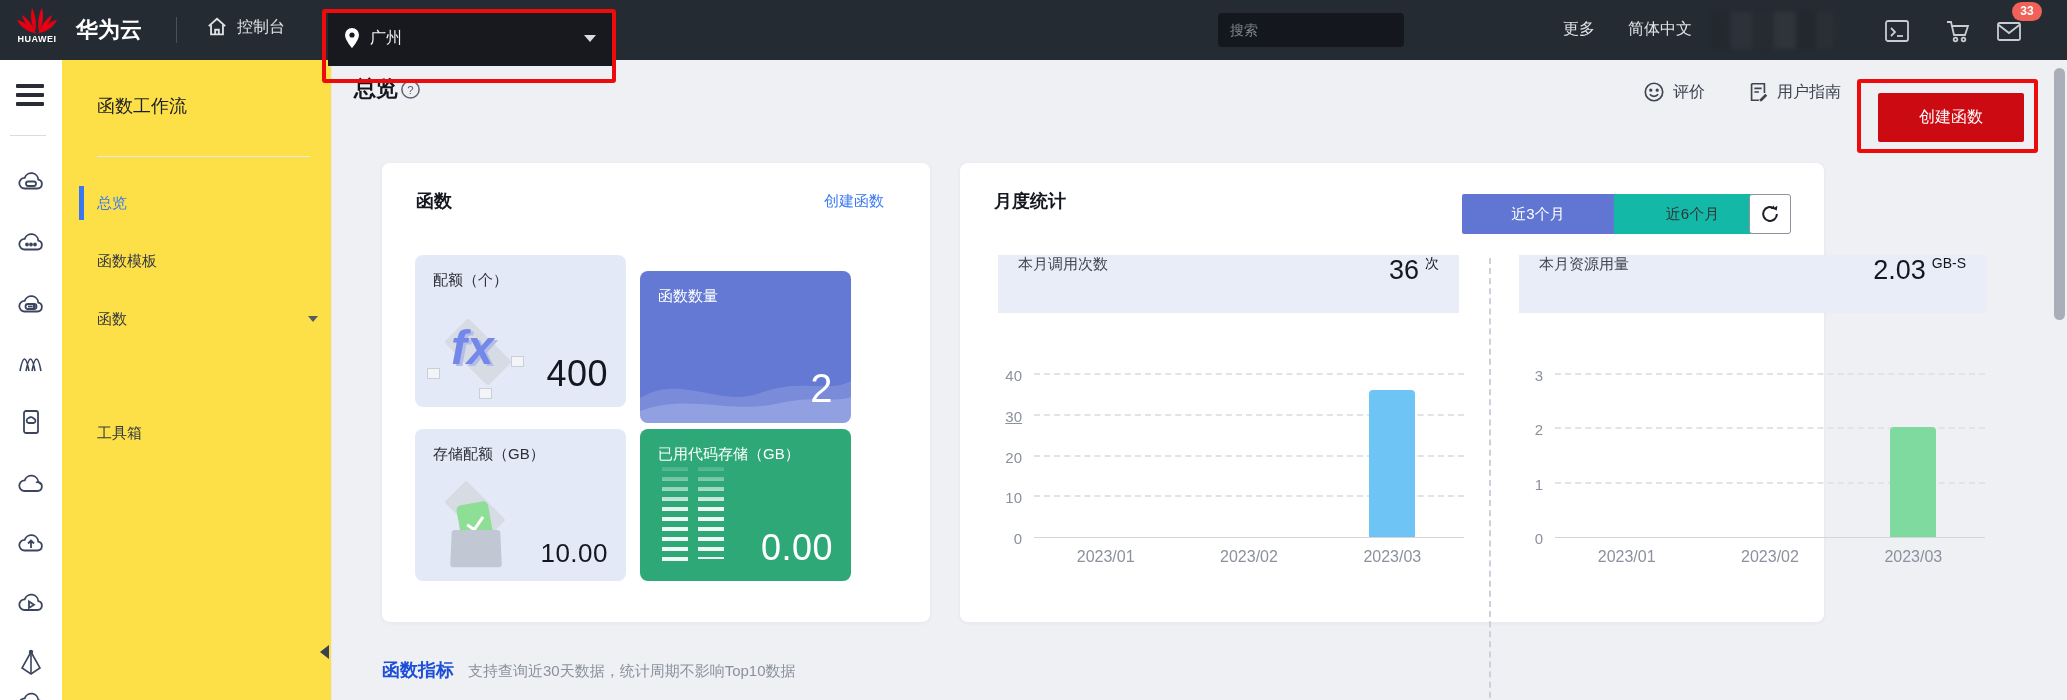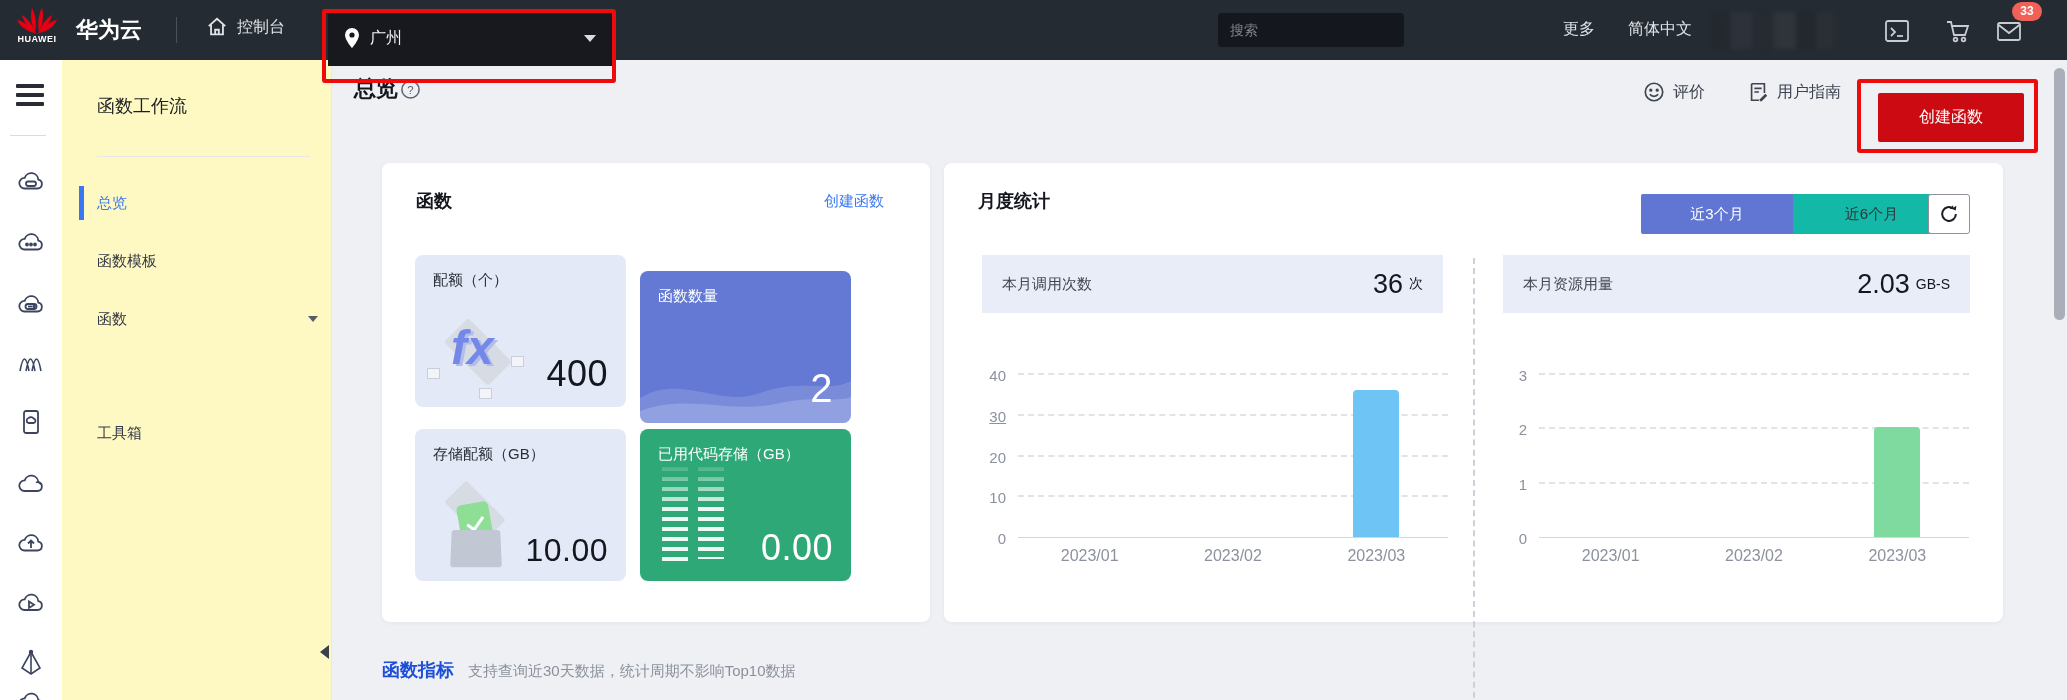--- a/index.html
+++ b/index.html
@@ -30,39 +30,39 @@
     filter:blur(2px);opacity:.9;}
   .navicon{position:absolute;top:18px;width:26px;height:26px;cursor:pointer;}
   .badge{position:absolute;left:2012px;top:2px;min-width:18px;height:19px;padding:0 6px;background:#f06158;border-radius:10px;color:#fff;font-size:12px;font-weight:bold;line-height:19px;text-align:center;z-index:40;}
   
   .rail{position:absolute;left:0;top:60px;width:62px;height:640px;background:#fff;border-right:1px solid #ebebef;z-index:10;}
   .hamburger{position:absolute;left:16px;top:24px;width:28px;cursor:pointer;}
   .hamburger i{display:block;height:4px;background:#272c35;margin-bottom:5px;border-radius:1px;}
   .rail-div{position:absolute;left:10px;top:75px;width:36px;height:1px;background:#d9dce1;}
   .railicon{position:absolute;left:16px;width:30px;height:30px;cursor:pointer;}
   
-  .sidebar{position:absolute;left:62px;top:60px;width:270px;height:640px;background:#fef9c3;border-right:1px solid #e7e8ec;box-sizing:border-box;z-index:10;}
+  .sidebar{position:absolute;left:62px;top:60px;width:270px;height:640px;background:#fde047;border-right:1px solid #e7e8ec;box-sizing:border-box;z-index:10;}
   .sb-title{position:absolute;left:35px;top:34px;font-size:18px;color:#1a1d24;}
   .sb-div{position:absolute;left:35px;top:96px;width:213px;height:1px;background:#e7e8ec;}
   .sb-item{position:absolute;left:0;width:270px;height:40px;line-height:40px;font-size:15px;color:#333844;cursor:pointer;}
   .sb-item .lbl{margin-left:35px;}
   .sb-item.active{color:#3978f2;}
   .sb-item.active::before{content:"";position:absolute;left:17px;top:3px;width:5px;height:34px;background:#3978f2;}
   .sb-caret{position:absolute;right:14px;top:17px;width:0;height:0;border-left:5px solid transparent;border-right:5px solid transparent;border-top:6px solid #565c68;}
   .collapse-handle{position:absolute;left:320px;top:645px;width:0;height:0;border-top:7px solid transparent;border-bottom:7px solid transparent;border-right:9px solid #3a404c;z-index:12;cursor:pointer;}
   
   .content{position:absolute;left:332px;top:60px;width:1735px;height:640px;background:#eef0f4;}
   .page-title{position:absolute;left:22px;top:14px;font-size:22px;font-weight:bold;color:#14171e;}
   .help-icon{position:absolute;left:68px;top:19px;cursor:pointer;}
   .hdr-action{position:absolute;top:21px;display:flex;align-items:center;gap:8px;font-size:16px;color:#3e4450;cursor:pointer;}
   .create-btn{position:absolute;left:1546px;top:33px;width:146px;height:49px;background:#cb0a12;color:#fff;border:none;font-size:16px;font-family:inherit;cursor:pointer;border-radius:2px;}
   
   .card{position:absolute;background:#fff;border-radius:8px;box-shadow:0 1px 4px rgba(20,30,60,.05);}
   .card-fn{left:50px;top:103px;width:548px;height:459px;}
-  .card-month{left:612px;top:103px;width:1059px;height:459px;}
+  .card-month{left:628px;top:103px;width:864px;height:459px;}
   .card-title{position:absolute;left:34px;top:26px;font-size:18px;font-weight:bold;color:#14171e;}
   .fn-link{position:absolute;right:46px;top:29px;font-size:15px;color:#3978f2;cursor:pointer;}
   .tile{position:absolute;width:211px;height:152px;border-radius:8px;overflow:hidden;}
   .tile .tl{position:absolute;left:18px;top:16px;font-size:15px;}
   .tile .tv{position:absolute;right:18px;bottom:12px;font-size:36px;font-weight:300;letter-spacing:.5px;}
   .tile-light{background:#e3e9f7;color:#2b2f38;}
   .tile-light .tv{color:#14171e;}
   .tile-blue{background:#6379d3;color:#fff;}
   .tile-blue .tv{font-size:40px;}
   .tile-green{background:#2fa877;color:#fff;}
@@ -83,37 +83,37 @@
   .bars-art .col{width:26px;background:repeating-linear-gradient(to bottom,rgba(255,255,255,.92) 0 4px,rgba(255,255,255,0) 4px 10px);
      -webkit-mask-image:linear-gradient(to top,#000 55%,rgba(0,0,0,.15));mask-image:linear-gradient(to top,#000 55%,rgba(0,0,0,.15));}
   .bars-art .c1{height:100px;align-self:flex-end;}
   .bars-art .c2{height:92px;}
   .wave-art{position:absolute;left:0;bottom:0;width:100%;height:70px;}
   
   .seg{position:absolute;top:31px;height:40px;display:flex;font-size:15px;cursor:pointer;}
   .seg1{right:210px;width:152px;background:#6076d2;color:#fff;align-items:center;justify-content:center;display:flex;border-radius:2px 0 0 2px;}
   .seg2{right:53px;width:157px;background:#14b8a6;color:#30343c;align-items:center;justify-content:center;display:flex;border-radius:0 2px 2px 0;}
   .refresh-btn{position:absolute;top:31px;right:-9px;width:42px;height:40px;background:#fff;border:1px solid #8d929c;border-radius:3px;display:flex;align-items:center;justify-content:center;cursor:pointer;box-sizing:border-box;}
-  .statbox{position:absolute;top:92px;height:58px;background:#e9edf8;display:flex;align-items:center;padding:0 20px;box-sizing:border-box;}
+  .statbox{position:absolute;top:92px;height:58px;background:#e9edf8;display:flex;align-items:flex-start;padding:0 20px;box-sizing:border-box;}
   .statbox .sl{font-size:15px;color:#40454f;}
   .statbox .sv{margin-left:auto;font-size:27px;color:#14171e;}
   .statbox .su{font-size:14px;color:#14171e;margin-left:6px;}
   .stat1{left:38px;width:461px;} .stat2{left:559px;width:467px;}
   .vdash{position:absolute;left:529px;top:95px;height:470px;border-left:2px dashed #ccd0d8;}
   .chart{position:absolute;top:165px;width:470px;}
   .chart-l{left:34px;} .chart-r{left:555px;}
   .chart-body{display:flex;}
   .chart-ylab{width:40px;position:relative;height:210px;}
   .chart-ylab .ytick{position:absolute;right:12px;font-size:15px;color:#8b919d;}
   .chart-plot{flex:1;position:relative;height:210px;}
   .gridline{position:absolute;left:0;right:0;border-top:2px dashed #e1e3e9;}
   .baseline{position:absolute;left:0;right:0;bottom:0;border-top:1px solid #d3d6dc;}
   .slot{position:absolute;bottom:1px;height:170px;display:flex;align-items:flex-end;justify-content:center;}
   .bar{width:46px;border-radius:4px 4px 0 0;}
-  .chart-x{display:flex;margin-left:40px;height:28px;}
+  .chart-x{display:flex;margin-left:40px;height:28px;align-items:center;}
   .chart-x .xtick{flex:1;text-align:center;font-size:16px;color:#8b919d;padding-top:9px;}
   
   .metrics{position:absolute;left:50px;top:598px;display:flex;align-items:baseline;gap:14px;}
   .metrics .mt{font-size:18px;font-weight:bold;color:#1d4ed8;}
   .metrics .mn{font-size:15px;color:#8b919c;}
   
   .scroll-thumb{position:absolute;left:2054px;top:68px;width:11px;height:252px;background:#a9aeb8;border-radius:6px;z-index:25;cursor:pointer;}
   
   .anno{position:absolute;border:4px solid #ee0b0b;border-radius:3px;z-index:50;pointer-events:none;}
   .anno-region{left:322px;top:9px;width:286px;height:66px;}
@@ -304,21 +304,21 @@
       <div class="tv">2</div>
     </div>
 
     <div class="tile tile-light t3">
       <div class="tl">存储配额（GB）</div>
       <div class="box-art">
         <div class="lid"></div>
           <div class="panel"></div>
           <div class="base"></div>
       </div>
-      <div class="tv" style="font-size:32px;">10.00</div>
+      <div class="tv" style="font-size:26px;">10.00</div>
     </div>
 
     <div class="tile tile-green t4">
       <div class="tl">已用代码存储（GB）</div>
       <div class="bars-art">
         <div class="col c1"></div>
           <div class="col c2"></div>
       </div>
       <div class="tv">0.00</div>
     </div>

